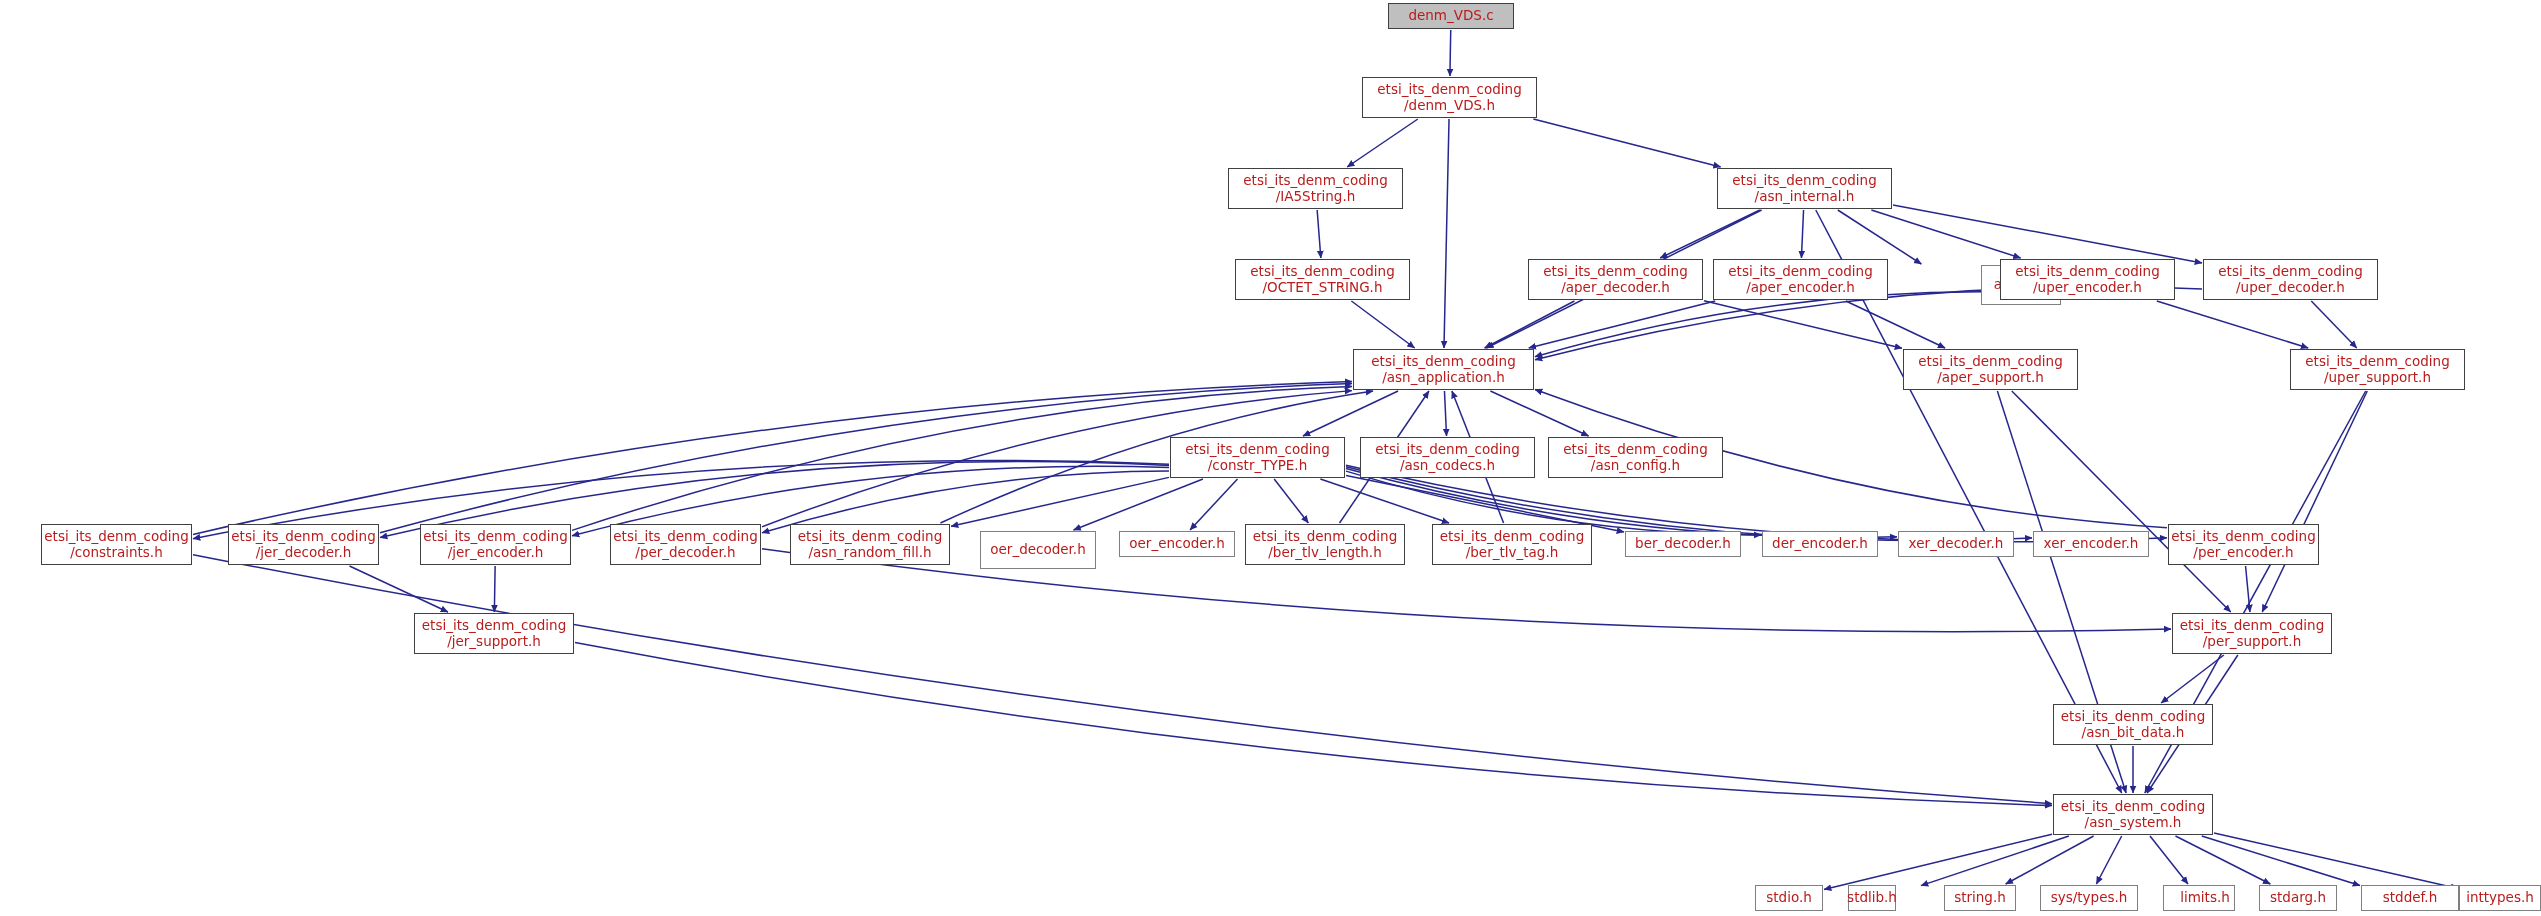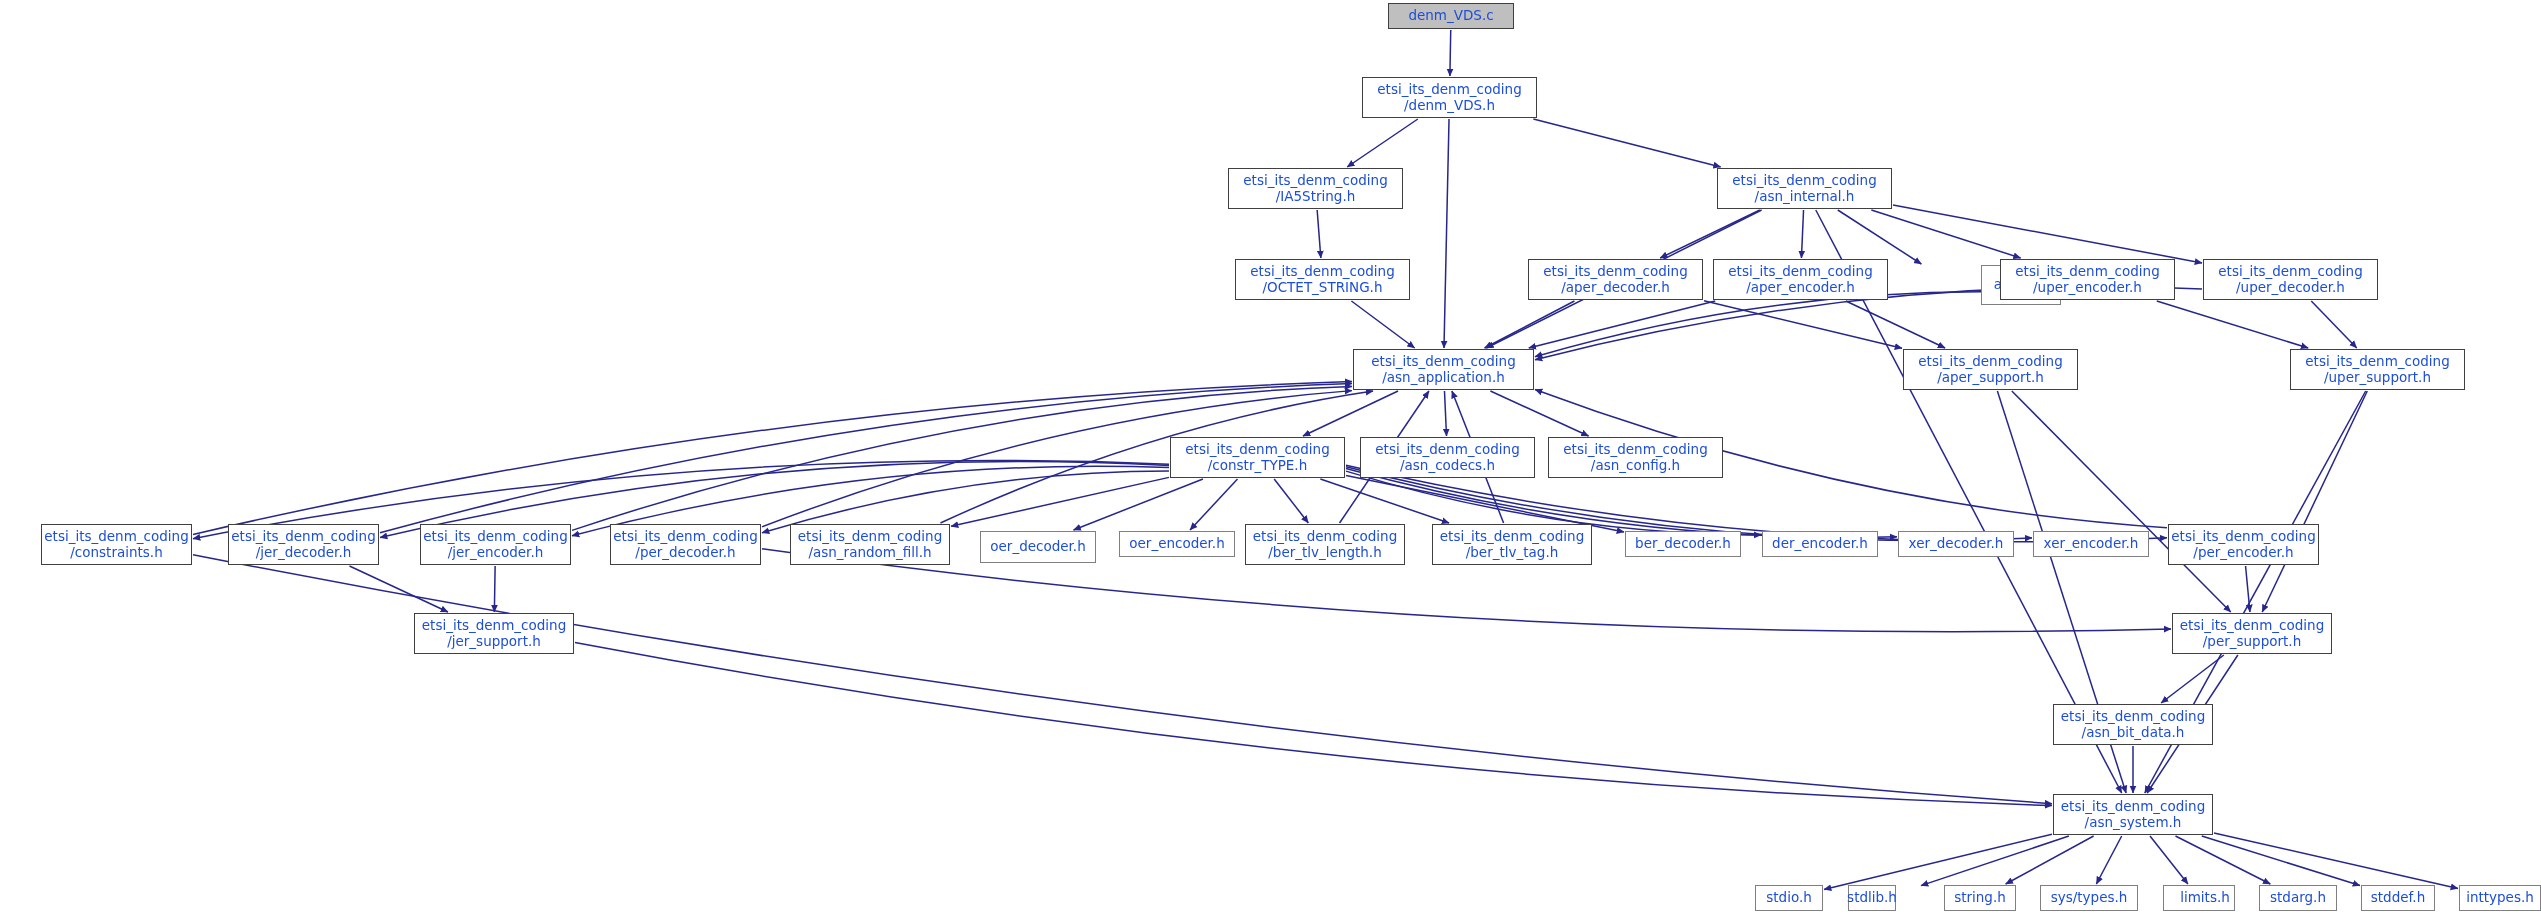--- a/index.html
+++ b/index.html
@@ -13,21 +13,21 @@
   }
   #edges{position:absolute;left:0;top:0;width:2541px;height:916px;pointer-events:none;}
   .node{
     position:absolute;
     box-sizing:border-box;
     display:flex;
     align-items:center;
     justify-content:center;
     text-align:center;
     line-height:1.18;
-    color:#1d4ed8;
+    color:#b91c1c;
     background:#ffffff;
     border:1px solid #808080;
     font-size:13.5px;
     white-space:pre;
     letter-spacing:0px;
   }
   .node.strong{border:1.6px solid #404040;}
   .node.root{background:#bfbfbf;border:1.6px solid #404040;}
   .node .lbl{display:block;}
 </style>
@@ -145,21 +145,21 @@
       <div class="node strong" style="left: 41px; top: 524px; width: 151px; height: 41px;"><span class="lbl">etsi_its_denm_coding
 /constraints.h</span></div>
       <div class="node strong" style="left: 228px; top: 524px; width: 151px; height: 41px;"><span class="lbl">etsi_its_denm_coding
 /jer_decoder.h</span></div>
       <div class="node strong" style="left: 420px; top: 524px; width: 151px; height: 41px;"><span class="lbl">etsi_its_denm_coding
 /jer_encoder.h</span></div>
       <div class="node strong" style="left: 610px; top: 524px; width: 151px; height: 41px;"><span class="lbl">etsi_its_denm_coding
 /per_decoder.h</span></div>
       <div class="node strong" style="left: 790px; top: 524px; width: 160px; height: 41px;"><span class="lbl">etsi_its_denm_coding
 /asn_random_fill.h</span></div>
-      <div class="node " style="left: 980px; top: 531px; width: 116px; height: 32px;"><span class="lbl">oer_decoder.h</span></div>
+      <div class="node " style="left: 980px; top: 531px; width: 116px; height: 38px;"><span class="lbl">oer_decoder.h</span></div>
       <div class="node " style="left: 1119px; top: 531px; width: 116px; height: 26px;"><span class="lbl">oer_encoder.h</span></div>
       <div class="node strong" style="left: 1245px; top: 524px; width: 160px; height: 41px;"><span class="lbl">etsi_its_denm_coding
 /ber_tlv_length.h</span></div>
       <div class="node strong" style="left: 1432px; top: 524px; width: 160px; height: 41px;"><span class="lbl">etsi_its_denm_coding
 /ber_tlv_tag.h</span></div>
       <div class="node " style="left: 1625px; top: 531px; width: 116px; height: 26px;"><span class="lbl">ber_decoder.h</span></div>
       <div class="node " style="left: 1762px; top: 531px; width: 116px; height: 26px;"><span class="lbl">der_encoder.h</span></div>
       <div class="node " style="left: 1898px; top: 531px; width: 116px; height: 26px; text-align: right;"><span class="lbl">xer_decoder.h</span></div>
       <div class="node " style="left: 2033px; top: 531px; width: 116px; height: 26px;"><span class="lbl">xer_encoder.h</span></div>
       <div class="node strong" style="left: 2168px; top: 524px; width: 151px; height: 41px;"><span class="lbl">etsi_its_denm_coding
@@ -171,16 +171,16 @@
       <div class="node strong" style="left: 2053px; top: 704px; width: 160px; height: 41px;"><span class="lbl">etsi_its_denm_coding
 /asn_bit_data.h</span></div>
       <div class="node strong" style="left: 2053px; top: 794px; width: 160px; height: 41px;"><span class="lbl">etsi_its_denm_coding
 /asn_system.h</span></div>
       <div class="node " style="left: 1755px; top: 885px; width: 68px; height: 26px;"><span class="lbl">stdio.h</span></div>
       <div class="node " style="left: 1848px; top: 885px; width: 48px; height: 26px;"><span class="lbl">stdlib.h</span></div>
       <div class="node " style="left: 1944px; top: 885px; width: 72px; height: 26px;"><span class="lbl">string.h</span></div>
       <div class="node " style="left: 2040px; top: 885px; width: 98px; height: 26px;"><span class="lbl">sys/types.h</span></div>
       <div class="node " style="left: 2163px; top: 885px; width: 72px; height: 26px; padding-left: 12px;"><span class="lbl">limits.h</span></div>
       <div class="node " style="left: 2259px; top: 885px; width: 78px; height: 26px;"><span class="lbl">stdarg.h</span></div>
-      <div class="node " style="left: 2361px; top: 885px; width: 74px; height: 26px;"><span class="lbl">stddef.h</span></div>
+      <div class="node " style="left: 2361px; top: 885px; width: 98px; height: 26px;"><span class="lbl">stddef.h</span></div>
       <div class="node " style="left: 2459px; top: 885px; width: 82px; height: 26px;"><span class="lbl">inttypes.h</span></div>
     </div>
 </div>
 
 </body></html>

